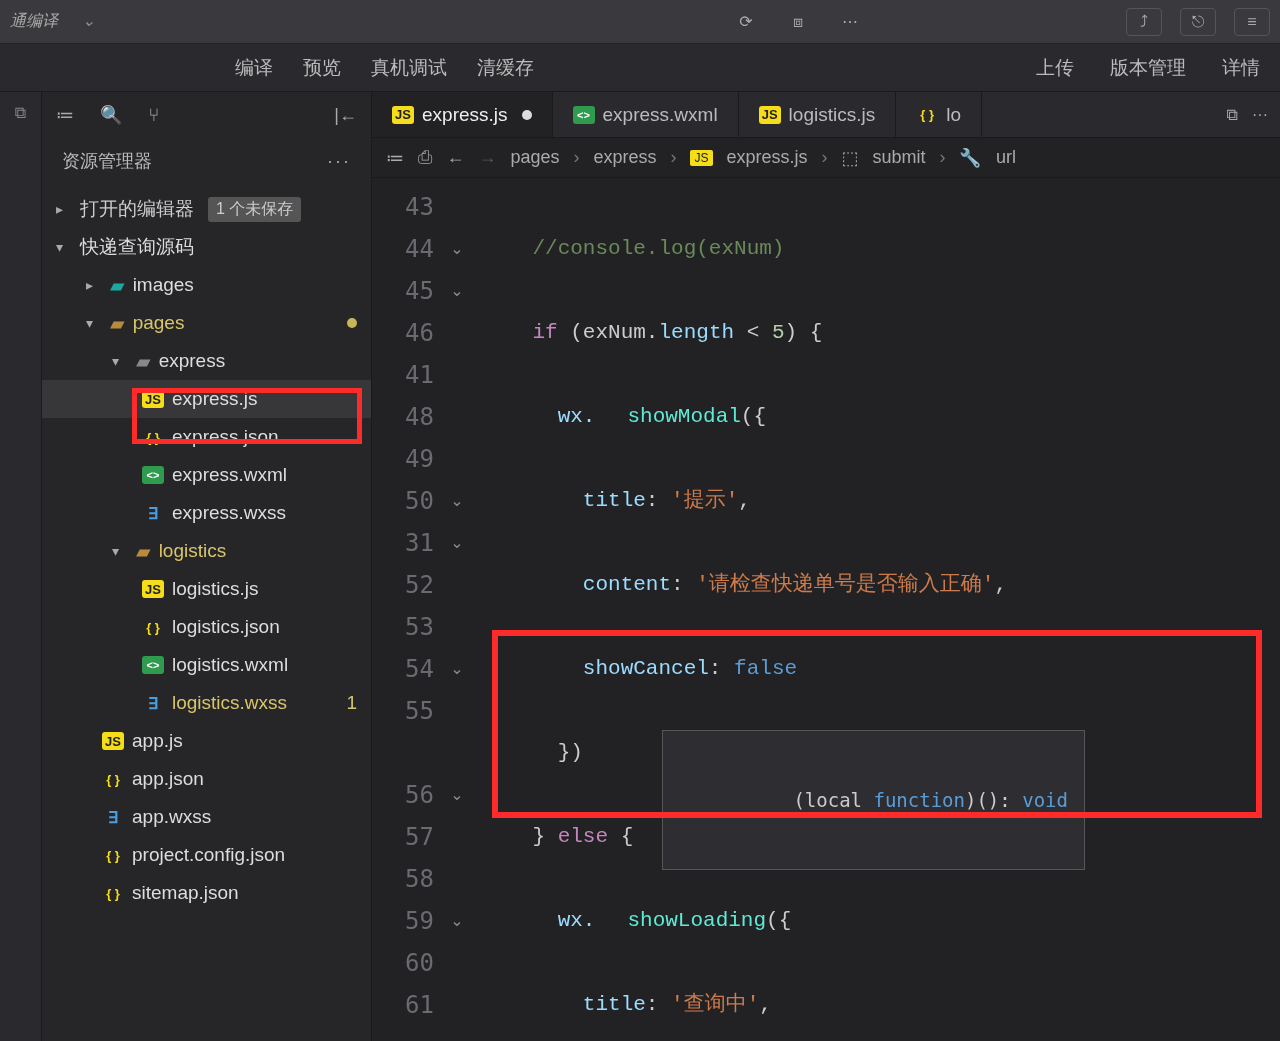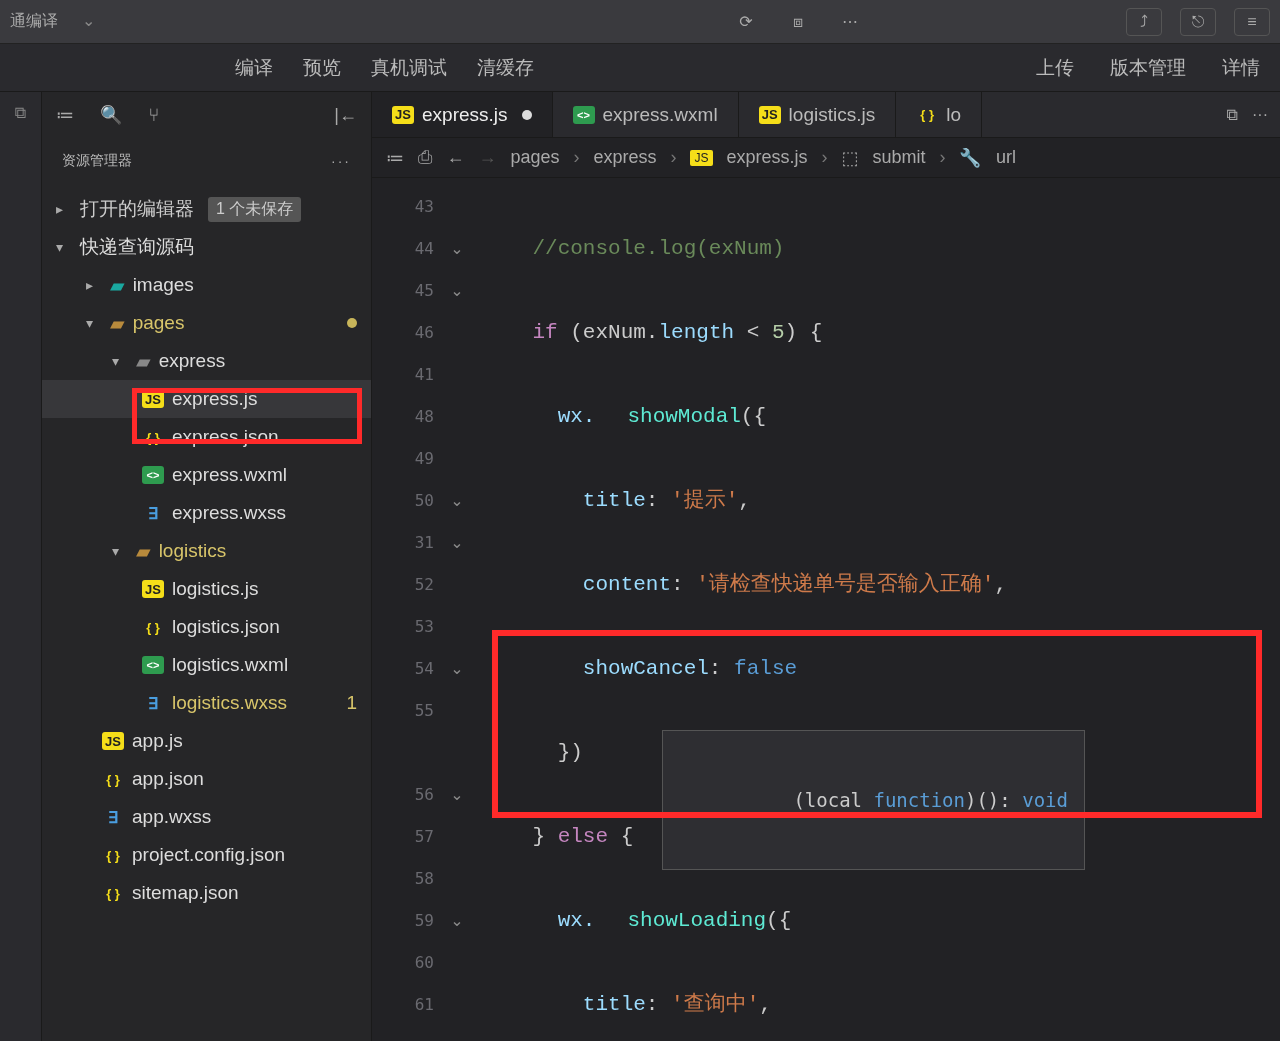--- a/index.html
+++ b/index.html
@@ -13,21 +13,21 @@
     font-size: 16px;
   }
   .topbar {
     height: 44px;
     background: #3a3a3e;
     display: flex;
     align-items: center;
     padding: 0 10px;
     border-bottom: 1px solid #222;
   }
-  .topbar-left { display: flex; gap: 4px; }
+  .topbar-left { display: flex; gap: 4px; font-style: italic; }
   .topbar-spacer { flex: 1; }
   .topbar-icons { display: flex; gap: 20px; color: #aaa; }
   .topbar-icon { width: 32px; height: 32px; display: flex; align-items:center; justify-content:center; cursor:pointer; }
 
   .topmenu {
     height: 48px;
     background: #2a2a2e;
     display: flex;
     align-items: center;
     padding: 0 20px;
@@ -66,21 +66,21 @@
     font-size: 18px;
   }
   .sidebar-top .spacer { flex:1; }
 
   .sidebar-header {
     height: 46px;
     display: flex;
     align-items: center;
     padding: 0 20px;
     color: #bbb;
-    font-size: 14px;
+    font-size: 18px;
     justify-content: space-between;
   }
   .sidebar-header .dots { color:#aaa; letter-spacing:2px; }
 
   .tree { padding-top: 6px; font-size: 19px; color: #ddd; }
   .tree-row {
     height: 38px;
     display: flex;
     align-items: center;
     padding-left: 14px;
@@ -131,21 +131,21 @@
     border-bottom:1px solid #1a1a1a;
   }
   .crumbbar .sep { color:#777; }
   .crumb-icon { color:#aaa; font-size:18px; }
   .crumb-js { background:#f5de19; color:#222; font-size:12px; padding:1px 4px; border-radius:2px; }
   .crumb-cube { color:#aaa; }
 
   .code-wrap { flex:1; display:flex; overflow:hidden; position:relative; }
   .gutter {
     width:70px; text-align:right; padding:8px 8px 0 0;
-    color:#6a6a70; font-family: Consolas, monospace; font-size:16px;
+    color:#6a6a70; font-family: Consolas, monospace; font-size:24px;
     line-height:42px;
   }
   .gutter .g { height:42px; }
   .foldcol {
     width:30px; padding-top:8px; line-height:42px; font-size:16px; color:#888;
   }
   .foldcol .f { height:42px; display:flex; align-items:center; justify-content:center; }
 
   .code {
     flex:1;

